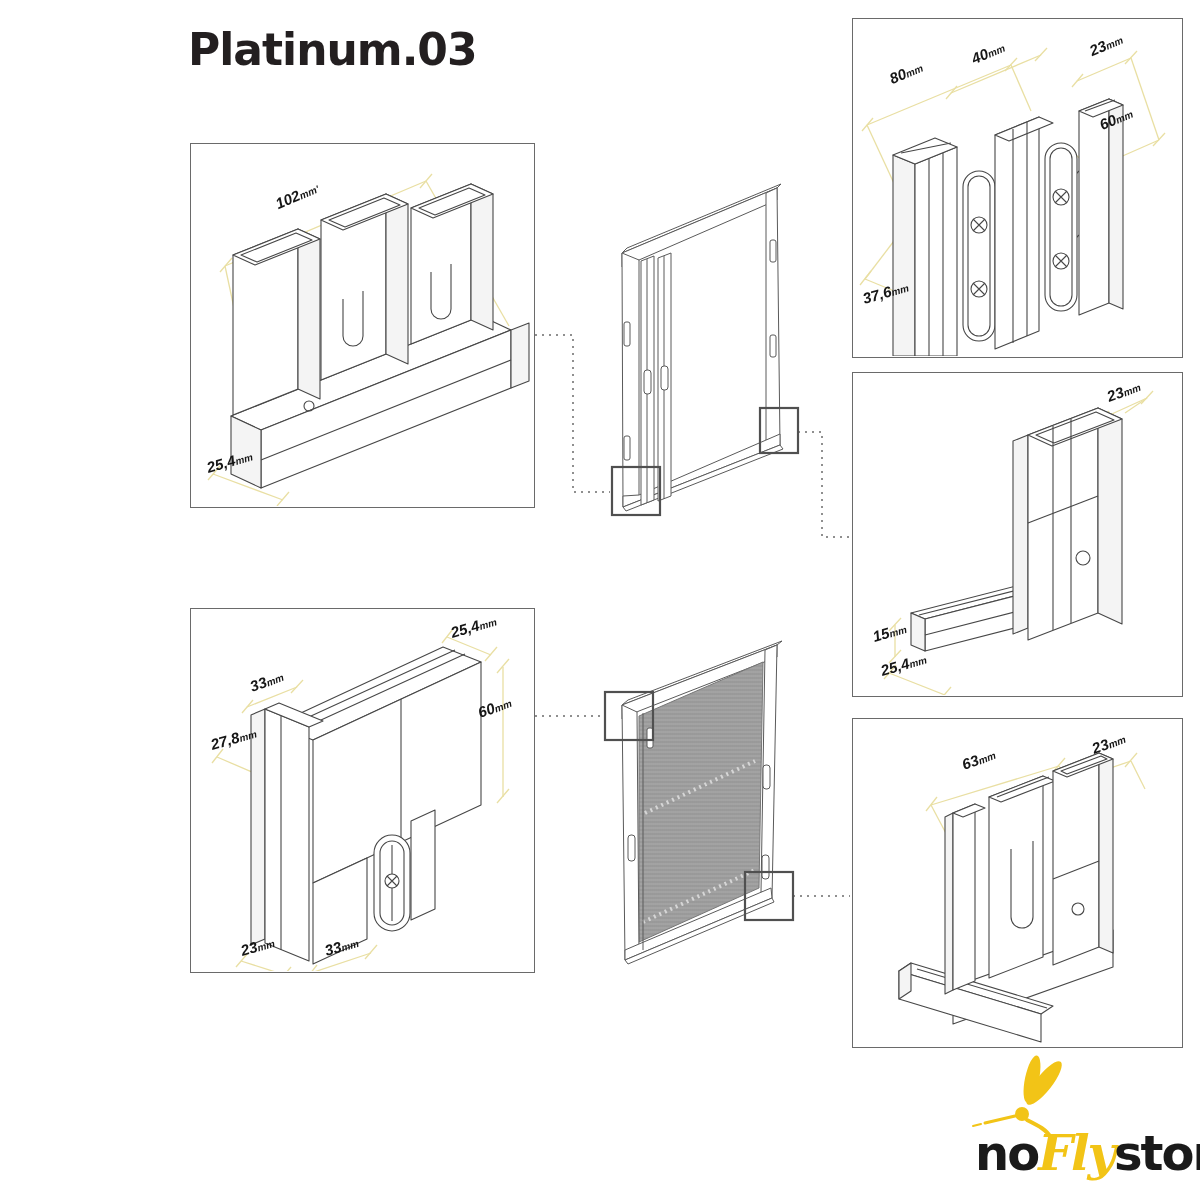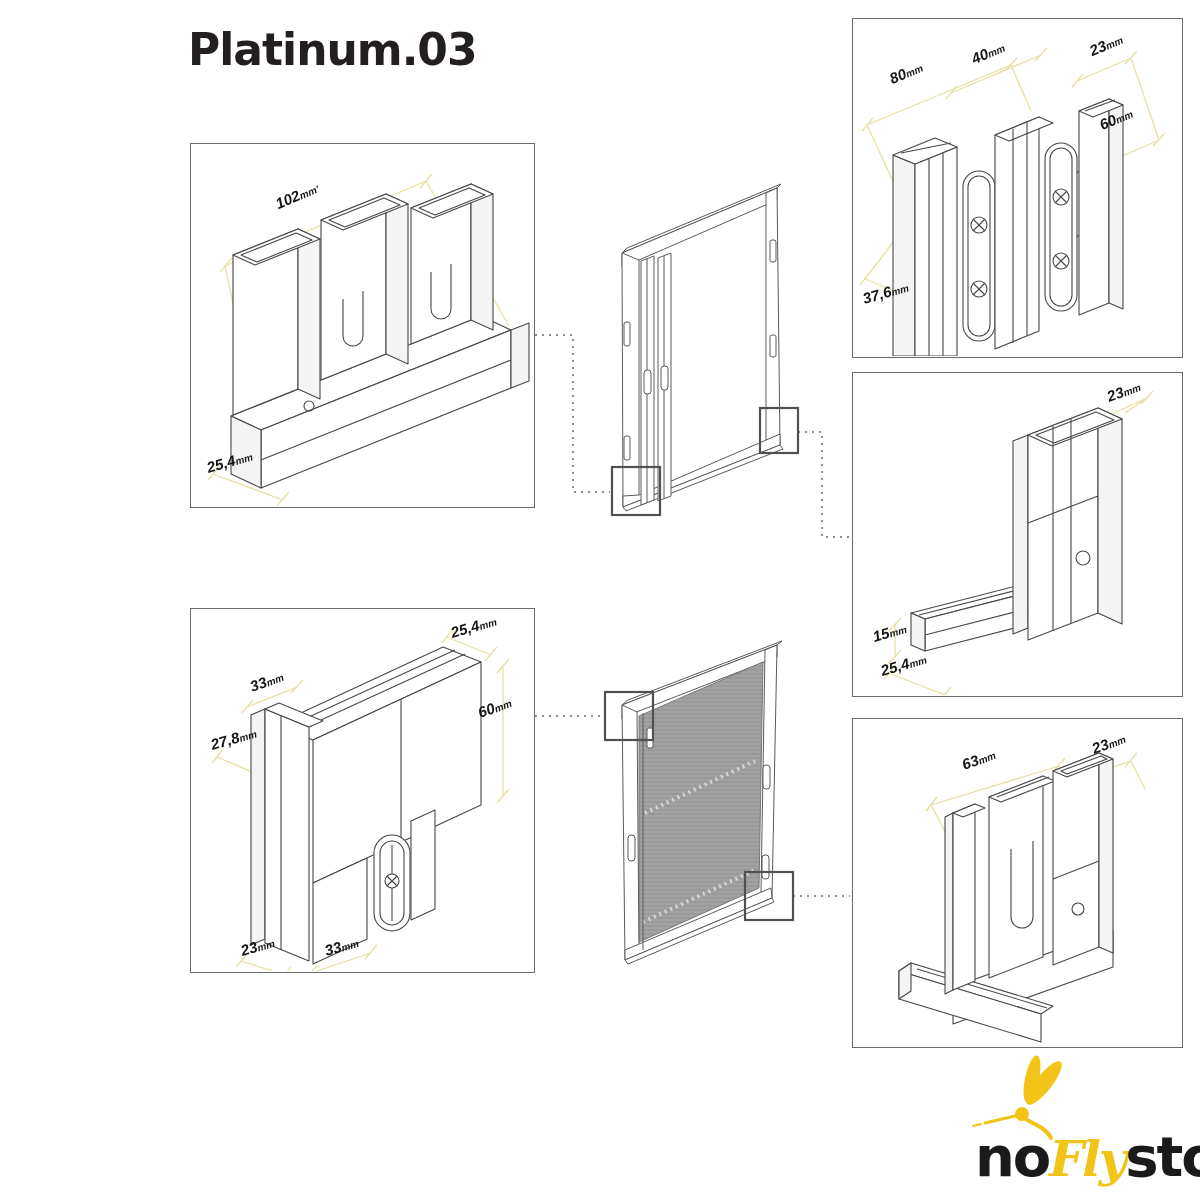--- a/index.html
+++ b/index.html
@@ -9,21 +9,21 @@
          letter-spacing:-1px;color:#231f20;font-family:"DejaVu Sans","Liberation Sans",sans-serif;}
   .panel{position:absolute;border:1.5px solid #6a6a6a;background:#fff;box-sizing:border-box;}
   .panel svg{position:absolute;left:0;top:0;}
   .dim{position:absolute;font-style:italic;font-weight:bold;font-size:15px;color:#161616;
        white-space:nowrap;transform-origin:left bottom;line-height:1;}
   .dim .u{font-size:10px;}
   .illu{position:absolute;}
   .logo{position:absolute;left:935px;top:1052px;width:260px;height:145px;}
   .logo-text{position:absolute;left:40px;top:72px;white-space:nowrap;}
   .logo-no,.logo-store{font-family:"DejaVu Sans","Liberation Sans",sans-serif;font-weight:bold;
-       font-size:56px;color:#1a1a1a;letter-spacing:-2px;}
+       font-size:48px;color:#1a1a1a;letter-spacing:-2px;}
   .logo-fly{font-family:"DejaVu Serif","Liberation Serif",serif;font-style:italic;font-weight:bold;
        font-size:49px;color:#f2c417;letter-spacing:-2px;}
   svg{shape-rendering:geometricPrecision;}
   .ln{stroke:#474747;stroke-width:1.1;fill:none;stroke-linejoin:round;}
   .f{stroke:#474747;stroke-width:1.1;fill:#ffffff;stroke-linejoin:round;}
   .g{stroke:#474747;stroke-width:1.1;fill:#f4f4f4;stroke-linejoin:round;}
   .pale{stroke:#e9dfa3;stroke-width:1.3;fill:none;}
   .callout{stroke:#505050;stroke-width:2.2;fill:none;}
 </style>
 </head>

